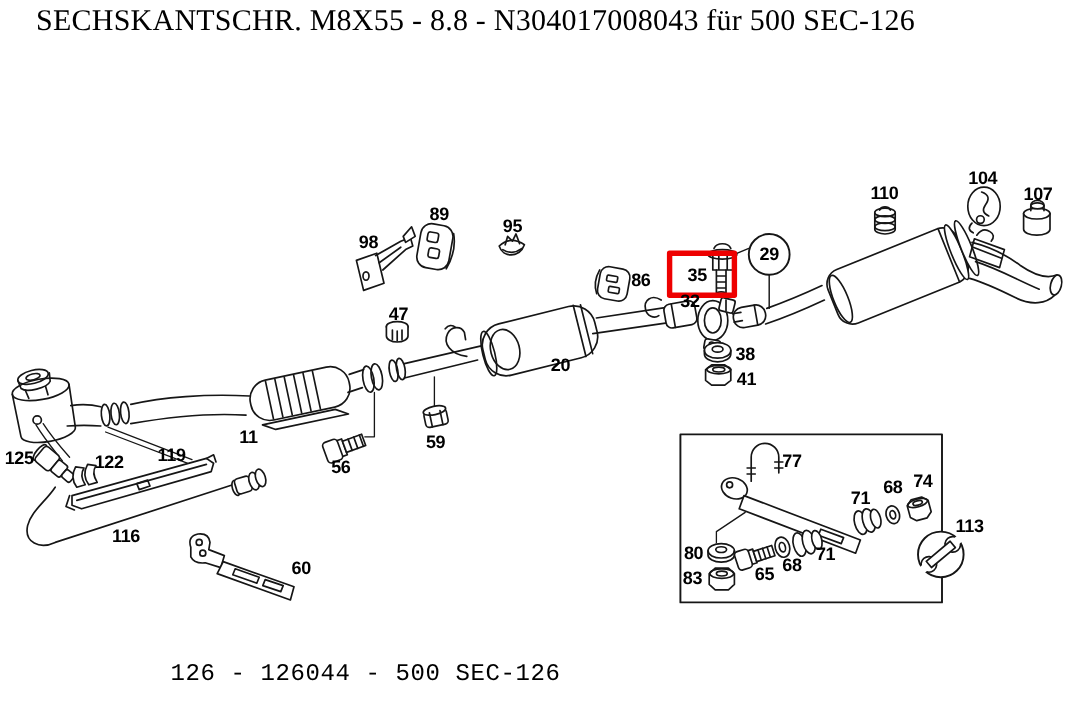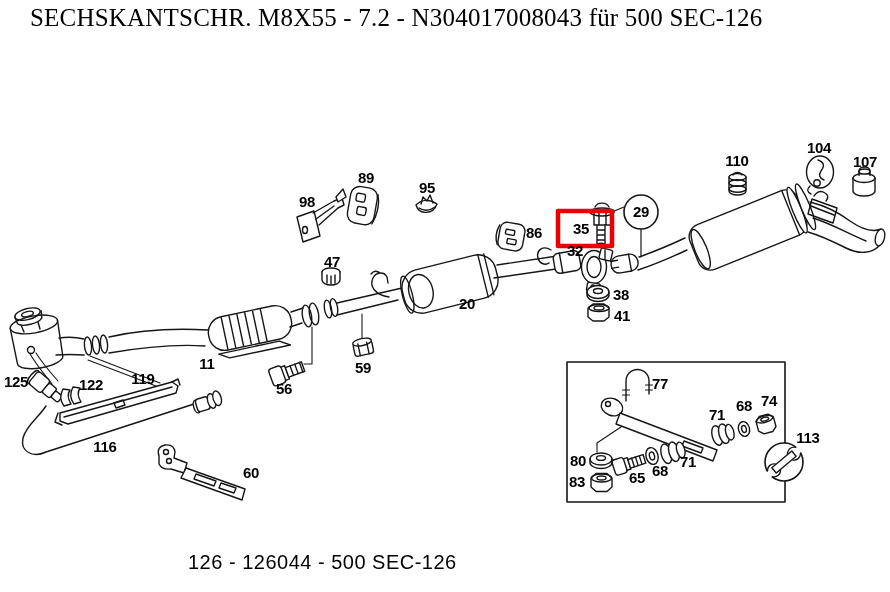--- a/index.html
+++ b/index.html
@@ -1,29 +1,29 @@
 <!DOCTYPE html>
 <html><head>
 <meta charset="utf-8">
 <style>
   html,body{margin:0;padding:0;background:#fff;}
   body{position:relative;width:890px;height:592px;overflow:hidden;
        font-family:"Liberation Sans",sans-serif;color:#000;}
   .title{position:absolute;left:30px;top:4px;white-space:nowrap;
          font-family:"Liberation Serif",serif;font-size:25px;letter-spacing:.2px;}
   .caption{position:absolute;left:142px;top:551px;white-space:nowrap;
-           font-family:Liberation Sans, sans-serif;font-size:20px;letter-spacing:.5px;margin-left:46px;}
+           font-family:Liberation Mono, monospace;font-size:20px;letter-spacing:.5px;}
   svg.diagram{position:absolute;left:0;top:0;}
   .part-label{font-family:"Liberation Sans",sans-serif;font-weight:bold;
               font-size:15px;letter-spacing:-.3px;text-anchor:middle;fill:#000;}
 </style>
 </head>
 <body>
 
-<div class="title">SECHSKANTSCHR. M8X55 - 7.2 - N304017008043 für 500 SEC-126</div>
+<div class="title">SECHSKANTSCHR. M8X55 - 8.8 - N304017008043 für 500 SEC-126</div>
 
 <svg class="diagram" width="890" height="592" viewBox="0 0 890 592">
   <g stroke="#161616" stroke-width="1.4" fill="none" stroke-linecap="round" stroke-linejoin="round">
 
     <g>
       <g>
         <g transform="rotate(-14 28 316)">
           <ellipse cx="28" cy="314" rx="13" ry="5.5"></ellipse>
           <ellipse cx="28" cy="314" rx="6" ry="2.5"></ellipse>
           <path d="M15 314 l1 7 a13 5 0 0 0 25 0 l1 -7"></path>

